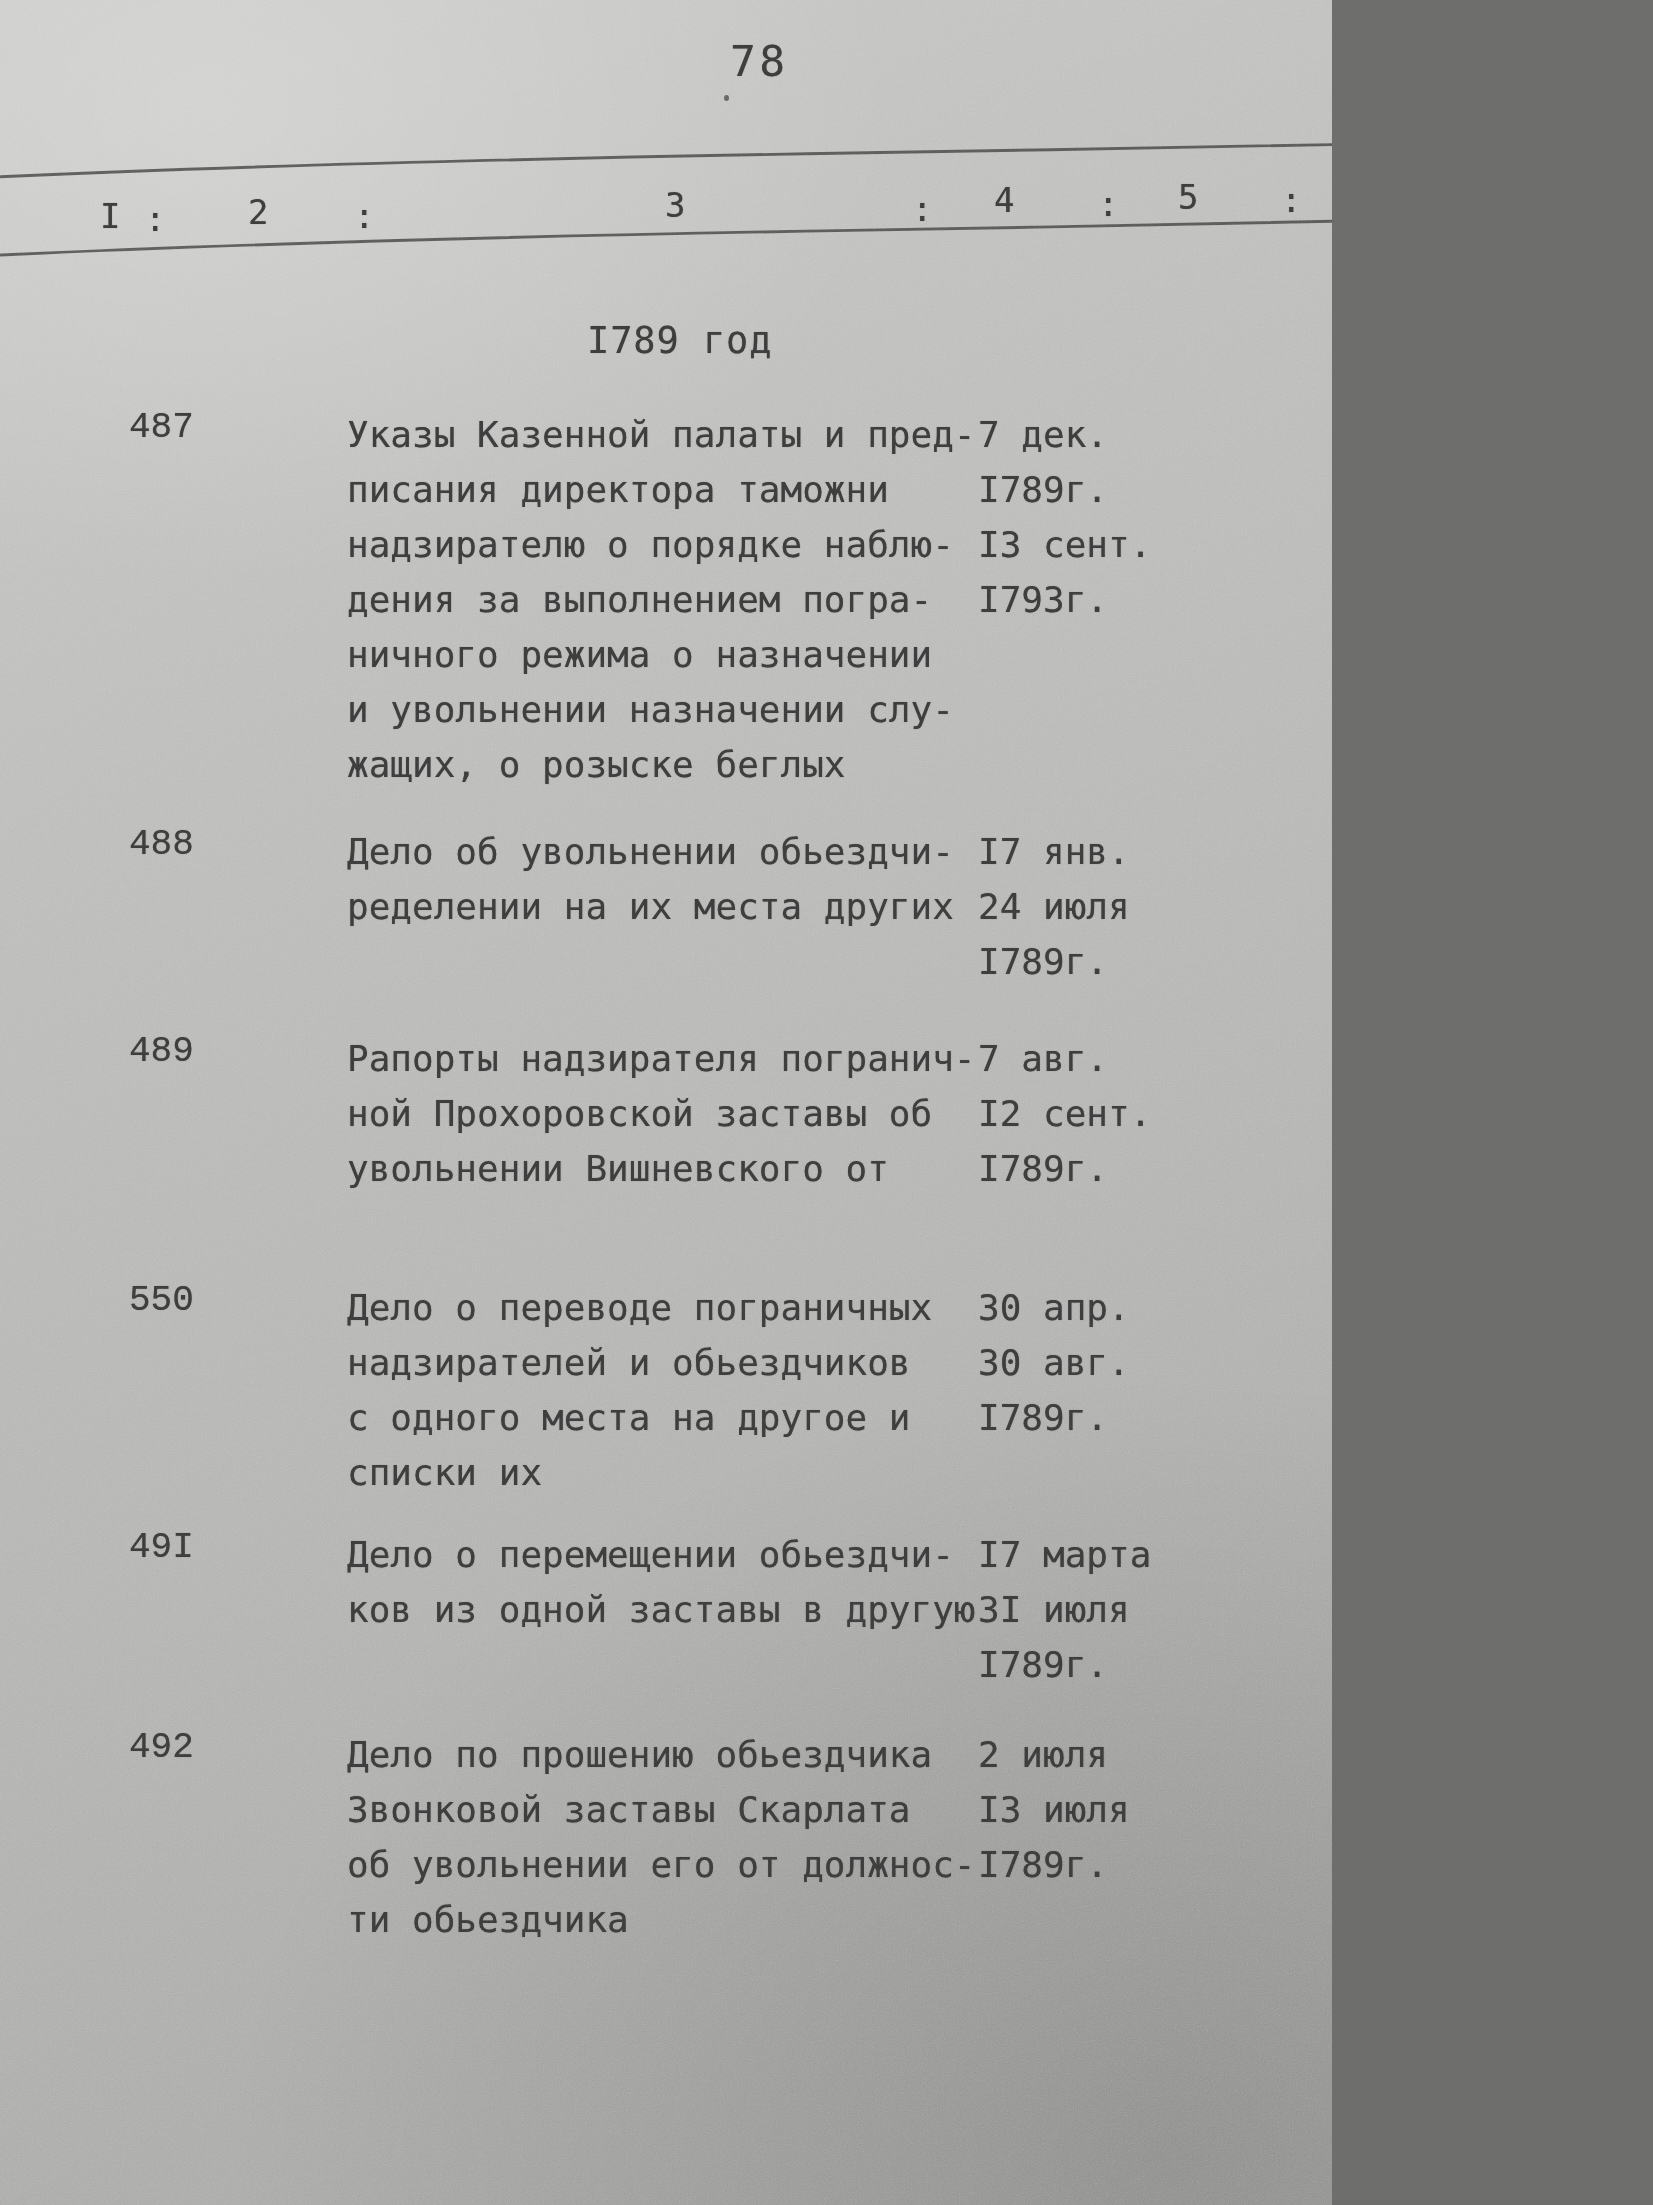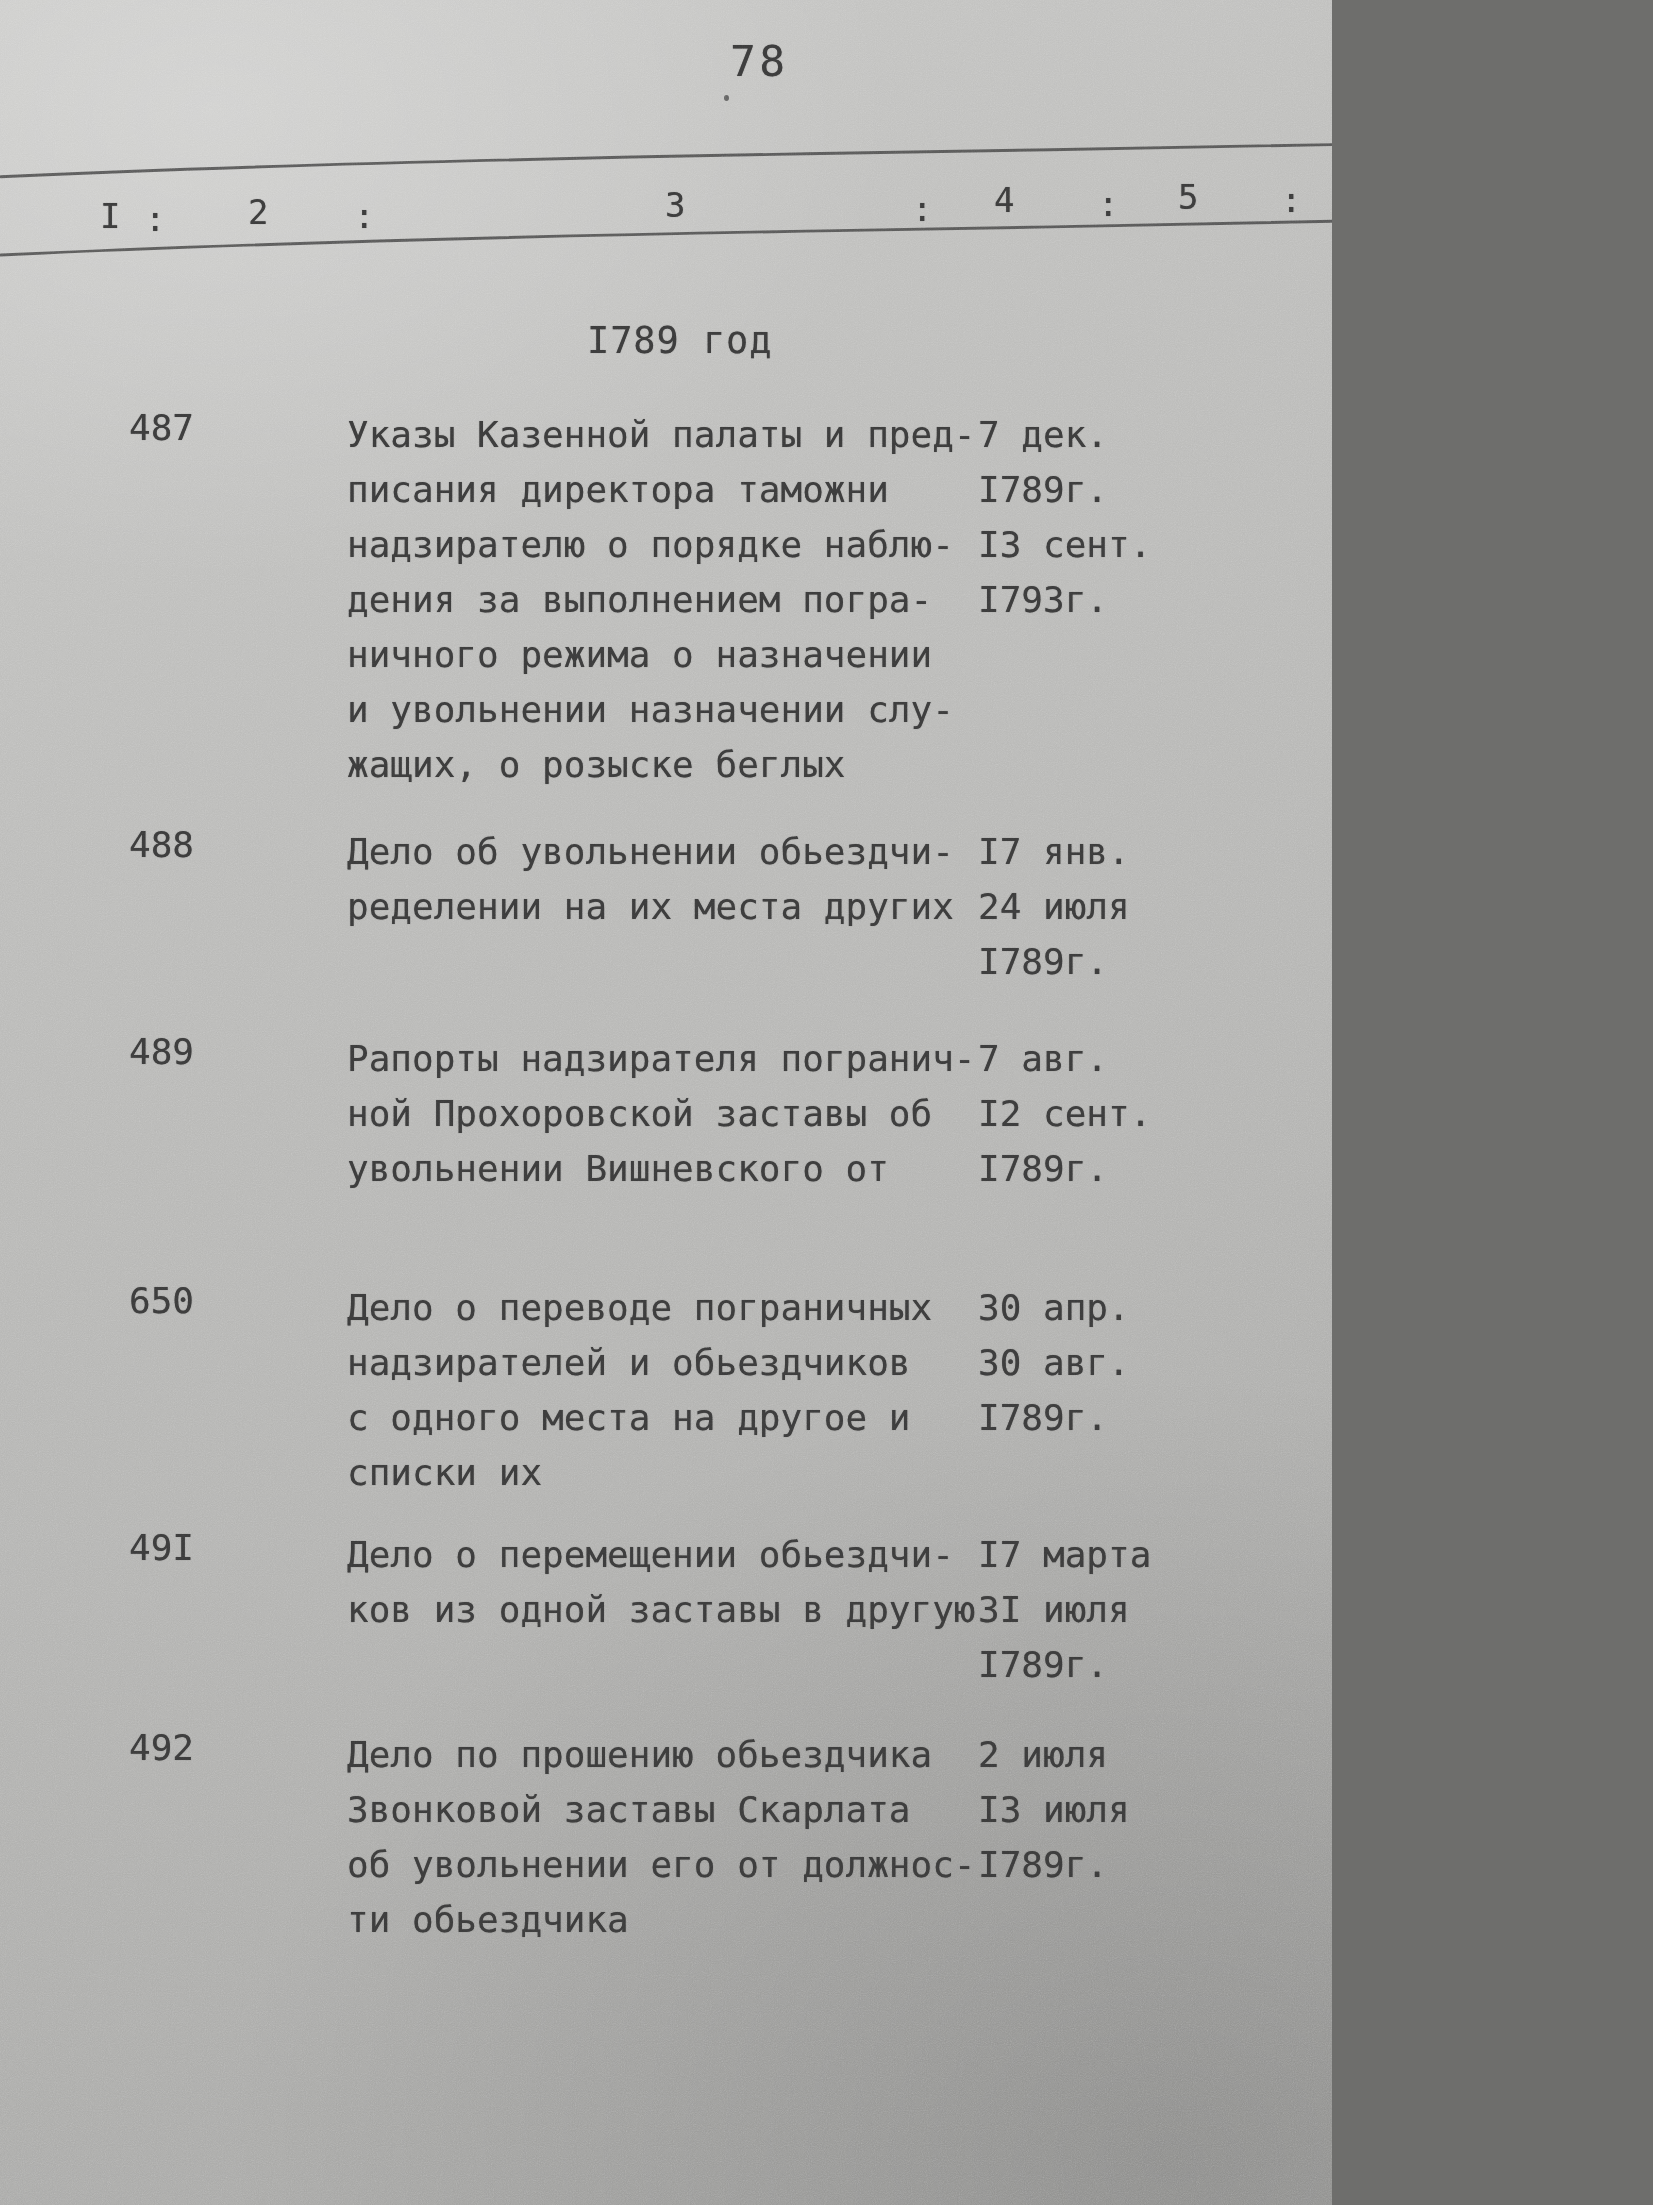--- a/index.html
+++ b/index.html
@@ -32,21 +32,21 @@
   .colhead{
     position:absolute; font-size:34px; white-space:nowrap;
   }
 
   .year-heading{
     position:absolute; left:587px; top:319px;
     font-size:37px; white-space:nowrap; letter-spacing:0.9px;
   }
 
   .entry{ position:absolute; left:0; width:1654px; font-size:36px; }
-  .entry .num{ position:absolute; left:129px; top:0; white-space:nowrap; }
+  .entry .num{ position:absolute; left:129px; top:0; white-space:nowrap;font-family:Liberation Mono, monospace; }
   .entry .desc{ position:absolute; left:347px; top:0; }
   .entry .dates{ position:absolute; left:978px; top:0; }
   .line{ height:55px; line-height:55px; white-space:nowrap; }
 
   .fold-shadow{
     position:absolute; left:1445px; top:-8.5px;
     width:71px; height:2229px;
     transform:rotate(.2deg);
     transform-origin:top left;
     background:linear-gradient(90deg,
@@ -137,21 +137,21 @@
       <div class="line ink">увольнении Вишневского от</div>
     </div>
     <div class="dates">
       <div class="line ink">7 авг.</div>
       <div class="line ink">I2 сент.</div>
       <div class="line ink">I789г.</div>
     </div>
   </div>
 
   <div class="entry" style="top:1280px">
-    <div class="num ink">650</div>
+    <div class="num ink">550</div>
     <div class="desc">
       <div class="line ink">Дело о переводе пограничных</div>
       <div class="line ink">надзирателей и обьездчиков</div>
       <div class="line ink">с одного места на другое и</div>
       <div class="line ink">списки их</div>
     </div>
     <div class="dates">
       <div class="line ink">30 апр.</div>
       <div class="line ink">30 авг.</div>
       <div class="line ink">I789г.</div>

